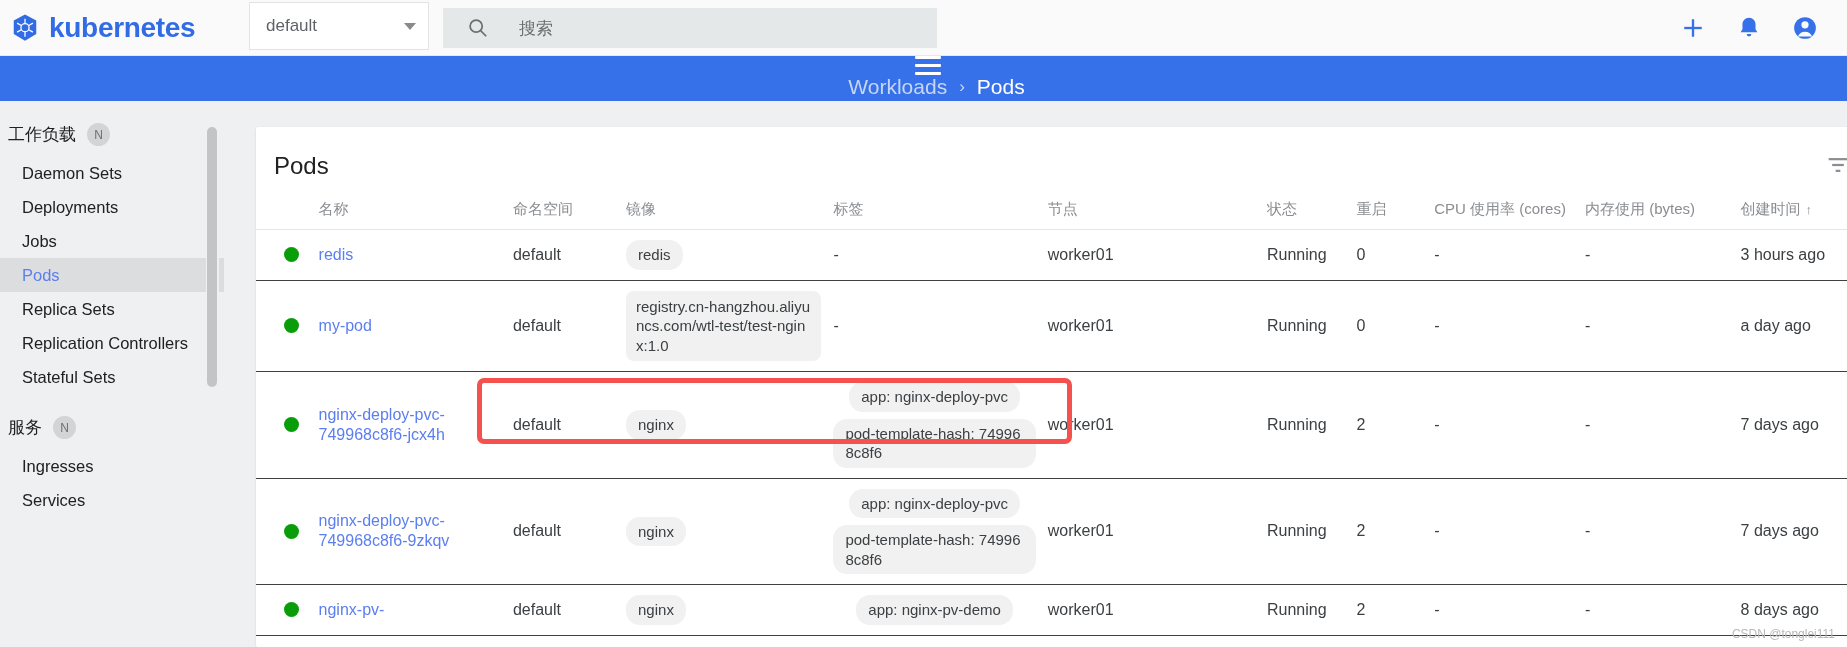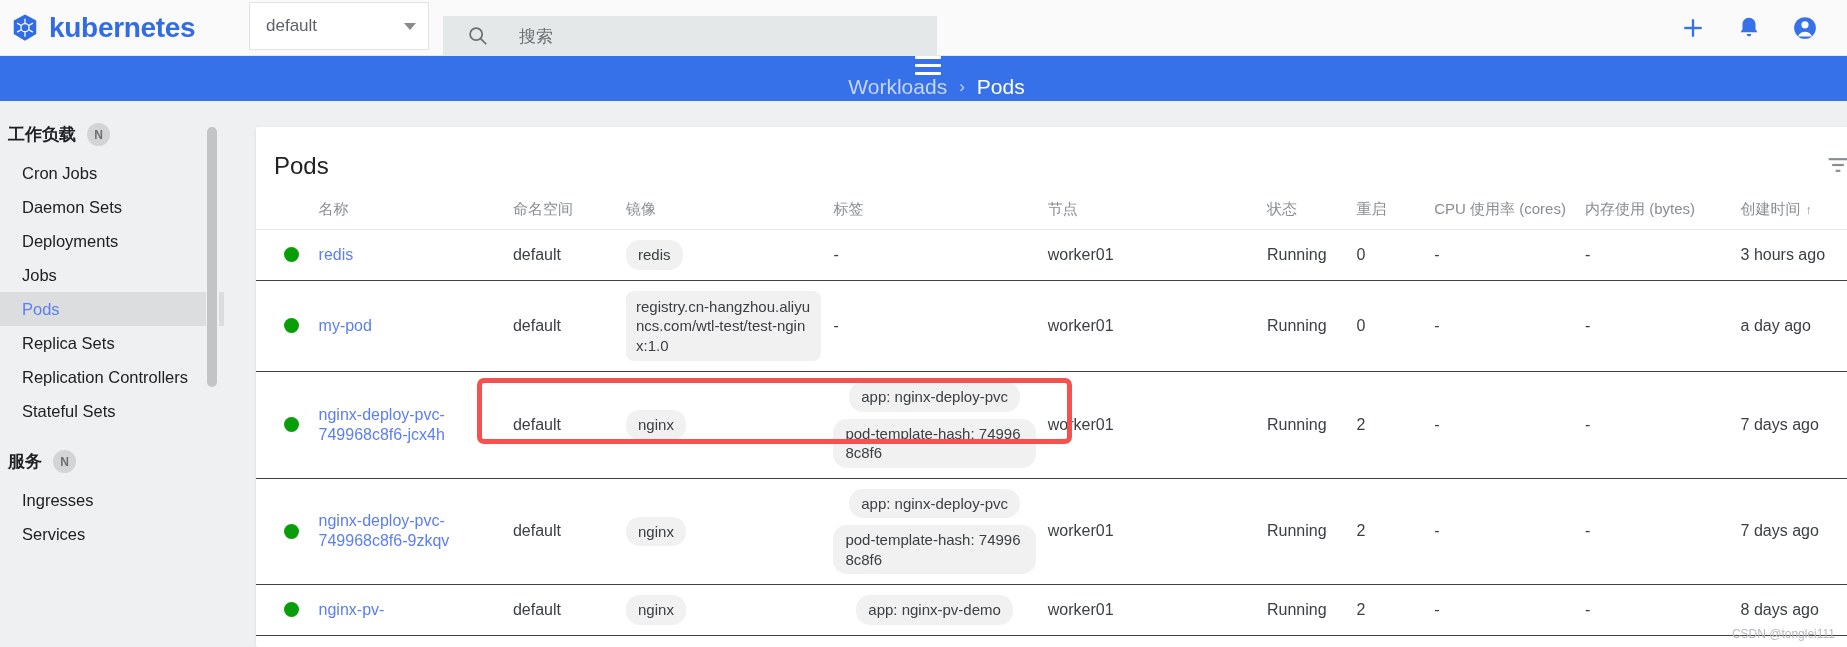--- a/index.html
+++ b/index.html
@@ -32,21 +32,21 @@
     display: flex; align-items: center; justify-content: space-between;
     padding: 0 12px 0 16px;
     font-size: 17px; color: #5f6368;
   }
   .caret {
     width: 0; height: 0;
     border-left: 6px solid transparent; border-right: 6px solid transparent;
     border-top: 7px solid #8a8a8a;
   }
   .searchbox {
-    position: absolute; left: 443px; top: 16px;
+    position: absolute; left: 443px; top: 8px;
     width: 494px; height: 40px;
     background: #e4e8e8;
     display: flex; align-items: center; padding-left: 24px;
   }
   .search-icon { width: 22px; height: 22px; flex: 0 0 22px; }
   .search-ph { font-size: 17px; color: #6b6f72; margin-left: 30px; }
   .top-actions {
     position: absolute; right: 10px; top: 0; height: 56px;
     display: flex; align-items: center; gap: 28px; padding-right: 18px;
   }
@@ -64,21 +64,21 @@
   .crumb-sep { font-size: 17px; color: #c6d6f7; }
   .crumb-cur { font-size: 21px; color: #fff; font-weight: 500; }
 
   
   .sidebar {
     position: absolute; top: 101px; left: 0; width: 224px; height: 546px;
     background: #eff0f1; overflow: hidden;
   }
   .side-section {
     font-size: 17px; color: #202124; padding: 22px 0 10px 8px;
-    display: flex; align-items: center; gap: 11px; font-weight: bold;
+    display: flex; align-items: center; gap: 11px;
   }
   .nbadge {
     width: 23px; height: 23px; border-radius: 50%;
     background: #d3d4d6; color: #6d6f72; font-size: 12px;
     display: flex; align-items: center; justify-content: center;
   }
   .side-item {
     height: 34px; display: flex; align-items: center;
     padding-left: 22px; font-size: 16.5px; color: #202124; cursor: pointer;
   }
@@ -228,23 +228,20 @@
       <span class="crumb-parent">Workloads</span>
       <span class="crumb-sep">›</span>
       <span class="crumb-cur">Pods</span>
     </div>
   </div>
 
   <div class="sidebar" id="sidebar">
       <div class="side-section">
         <span>工作负载</span>
         <span class="nbadge">N</span>
-      </div>
-      <div class="side-item">
-        <span>Cron Jobs</span>
       </div>
       <div class="side-item">
         <span>Daemon Sets</span>
       </div>
       <div class="side-item">
         <span>Deployments</span>
       </div>
       <div class="side-item">
         <span>Jobs</span>
       </div>

